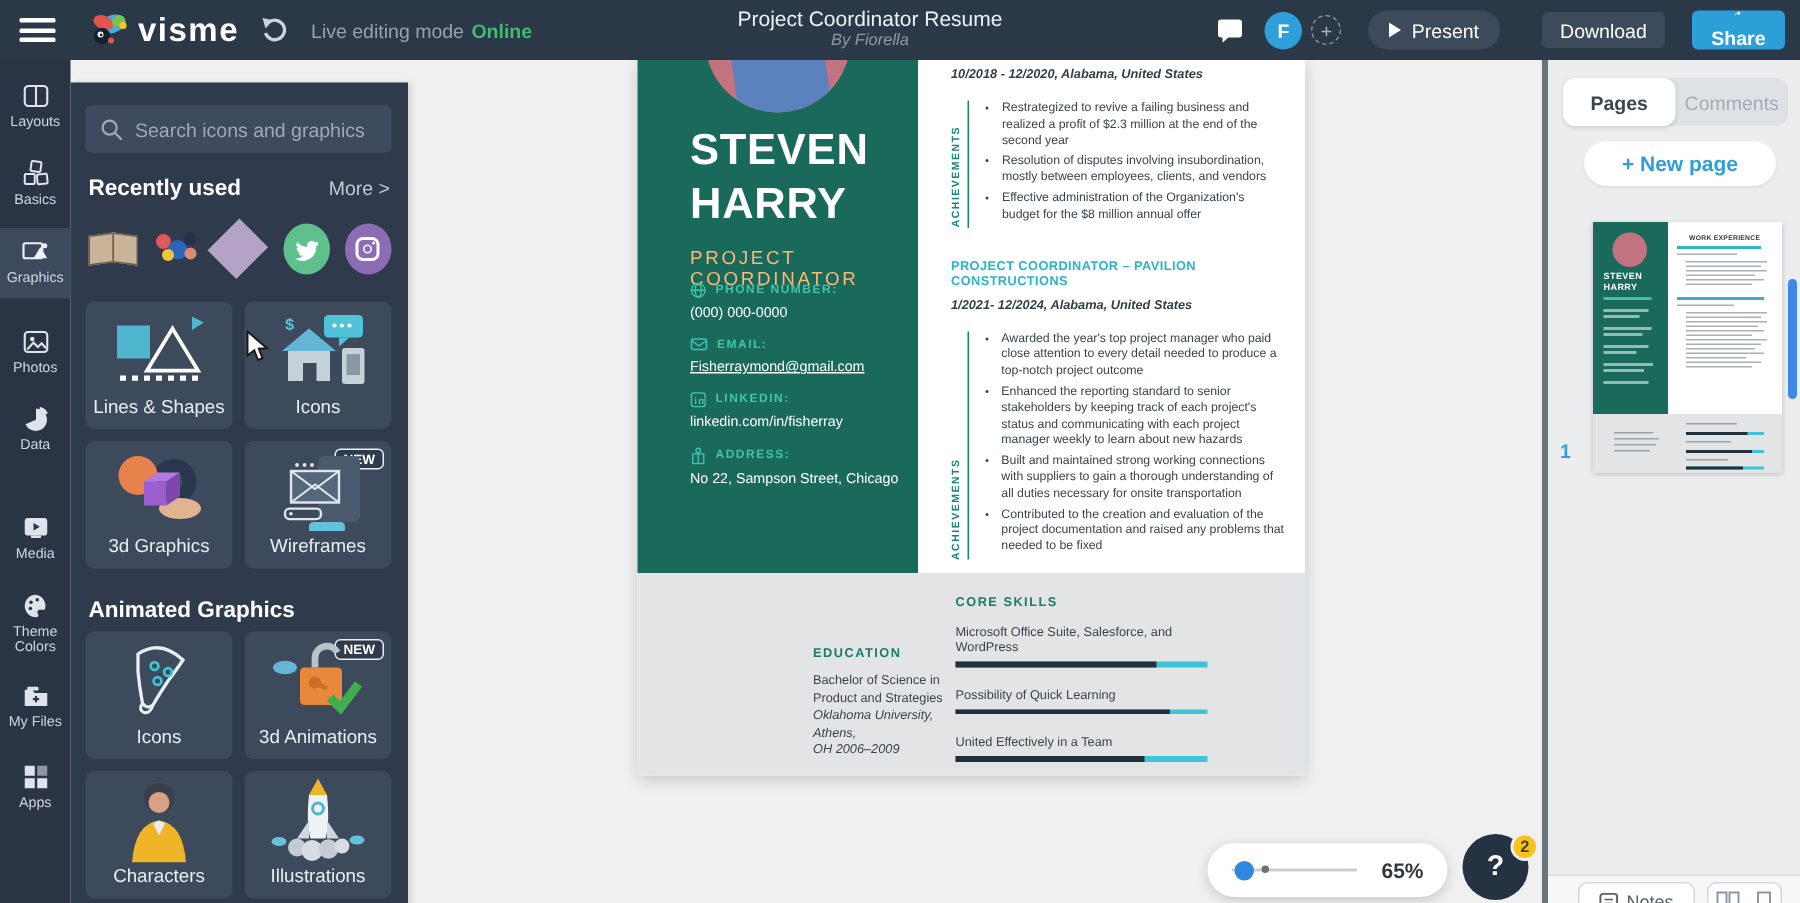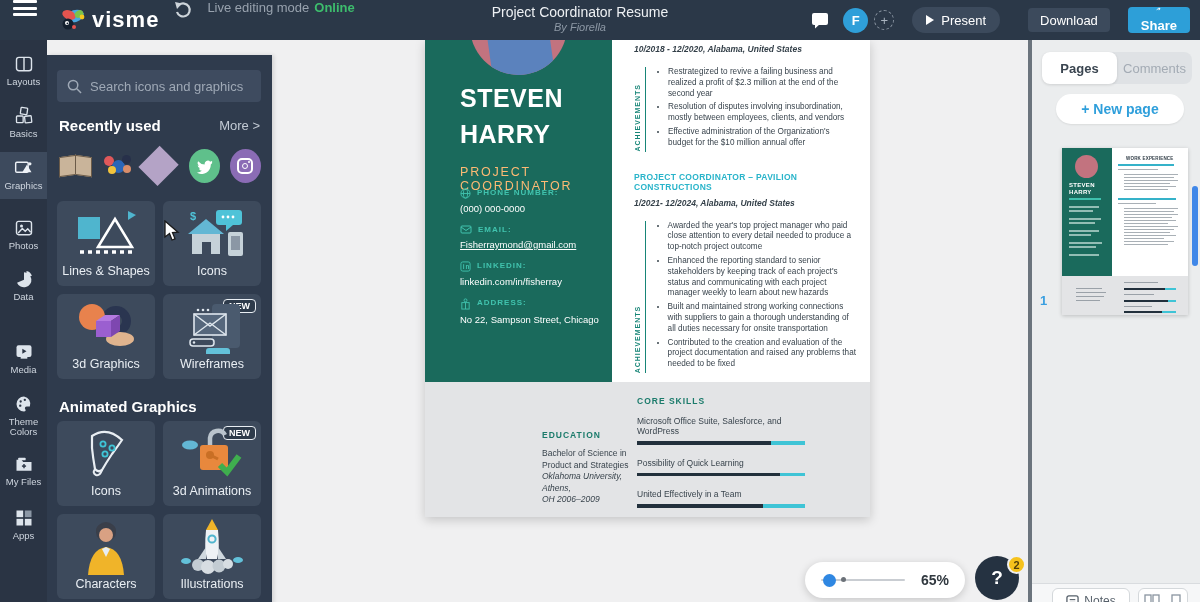--- a/index.html
+++ b/index.html
@@ -1,19 +1,19 @@
 <!DOCTYPE html>
 <html><head>
 <meta charset="utf-8">
 <style>
   * { margin:0; padding:0; box-sizing:border-box; }
   html,body { width:1200px; height:602px; overflow:hidden; font-family:"Liberation Sans",sans-serif; background:#f0f0f1; position:relative; }
 
   
-  .topbar { position:absolute; left:0; top:0; width:1200px; height:40px; background:#2b3848; display:flex; z-index:50; }
+  .topbar { position:absolute; left:0; top:0; width:1200px; height:40px; background:#2b3848; display:flex; align-items:center; z-index:50; }
   .hamburger { width:24px; height:16px; margin-left:13px; display:flex; flex-direction:column; justify-content:space-between; cursor:pointer; }
   .hamburger i { display:block; height:3px; background:#fff; border-radius:1px; }
   .brand { display:flex; align-items:center; margin-left:22px; }
   .brand-name { color:#fff; font-size:22px; font-weight:bold; letter-spacing:1px; margin-left:6px; }
   .undo { margin-left:14px; opacity:.9; }
   .live-mode { margin-left:14px; font-size:13px; color:#98a2ae; }
   .online { color:#3dbd6d; font-weight:bold; margin-left:5px; font-size:13px; }
   .tb-center { position:absolute; left:430px; top:0; width:300px; height:40px; text-align:center; }
   .tb-title { color:#eef1f4; font-size:14px; margin-top:4px; }
   .tb-sub { color:#8d98a5; font-size:11px; font-style:italic; margin-top:1px; }
@@ -58,21 +58,21 @@
   .card-label { position:absolute; bottom:8px; width:100%; text-align:center; color:#e9eef3; font-size:12.5px; }
   .card-art { position:absolute; top:4px; left:0; width:100%; height:56px; display:flex; align-items:center; justify-content:center; }
   .badge-new { position:absolute; top:5px; right:5px; border:1.5px solid #e9eef3; border-radius:4px; padding:1px 5px; font-size:9px; font-weight:bold; color:#fff; background:rgba(43,56,72,.85); }
   .sec-hdr { position:absolute; left:12px; color:#fff; font-size:15px; font-weight:bold; }
 
   
   .doc { position:absolute; left:425px; top:40px; width:445px; height:477px; background:#fff; box-shadow:0 3px 10px rgba(0,0,0,.18); z-index:5; }
   .teal-col { position:absolute; left:0; top:0; width:187px; height:342px; background:#1a6a5c; overflow:hidden; }
   .photo { position:absolute; left:45px; top:-62px; width:97px; height:97px; border-radius:50%; background:#c2737f; overflow:hidden; }
   .photo .person { position:absolute; left:18px; top:28px; width:62px; height:70px; background:#5b82bd; border-radius:45% 45% 0 0; transform:rotate(-8deg); }
-  .rname { position:absolute; left:35px; color:#fff; font-size:25px; font-weight:800; letter-spacing:.5px; }
+  .rname { position:absolute; left:35px; color:#fff; font-size:29px; font-weight:800; letter-spacing:.5px; }
   .rrole { position:absolute; left:35px; top:125px; color:#fdba74; font-size:12.5px; letter-spacing:1.8px; }
   .contact { position:absolute; left:35px; top:148px; width:142px; }
   .c-item { margin-bottom:11px; }
   .c-lab { display:flex; align-items:flex-start; gap:6px; color:#41c3ae; font-size:8px; font-weight:bold; letter-spacing:1px; margin-bottom:4px; }
   .c-val { color:#fff; font-size:9.5px; line-height:11px; }
   .c-val.u { text-decoration:underline; }
 
   .rcol { position:absolute; left:187px; top:0; width:258px; height:342px; padding:4px 14px 0 22px; }
   .dates { font-size:8.5px; font-style:italic; font-weight:bold; color:#333f48; }
   .ach { display:flex; margin-top:13px; }
@@ -489,21 +489,21 @@
   </div>
 
   <div class="rcol">
     <div class="dates">10/2018 - 12/2020, Alabama, United States</div>
     <div class="ach">
       <div class="vlabel">ACHIEVEMENTS</div>
       <div class="vline"></div>
       <ul>
         <li>Restrategized to revive a failing business and realized a profit of $2.3 million at the end of the second year</li>
         <li>Resolution of disputes involving insubordination, mostly between employees, clients, and vendors</li>
-        <li>Effective administration of the Organization's budget for the $10 million annual offer</li>
+        <li>Effective administration of the Organization's budget for the $8 million annual offer</li>
       </ul>
     </div>
     <div class="job-hdr">PROJECT COORDINATOR – PAVILION CONSTRUCTIONS</div>
     <div class="dates dates2">1/2021- 12/2024, Alabama, United States</div>
     <div class="ach">
       <div class="vlabel">ACHIEVEMENTS</div>
       <div class="vline"></div>
       <ul>
         <li>Awarded the year's top project manager who paid close attention to every detail needed to produce a top-notch project outcome</li>
         <li>Enhanced the reporting standard to senior stakeholders by keeping track of each project's status and communicating with each project manager weekly to learn about new hazards</li>

